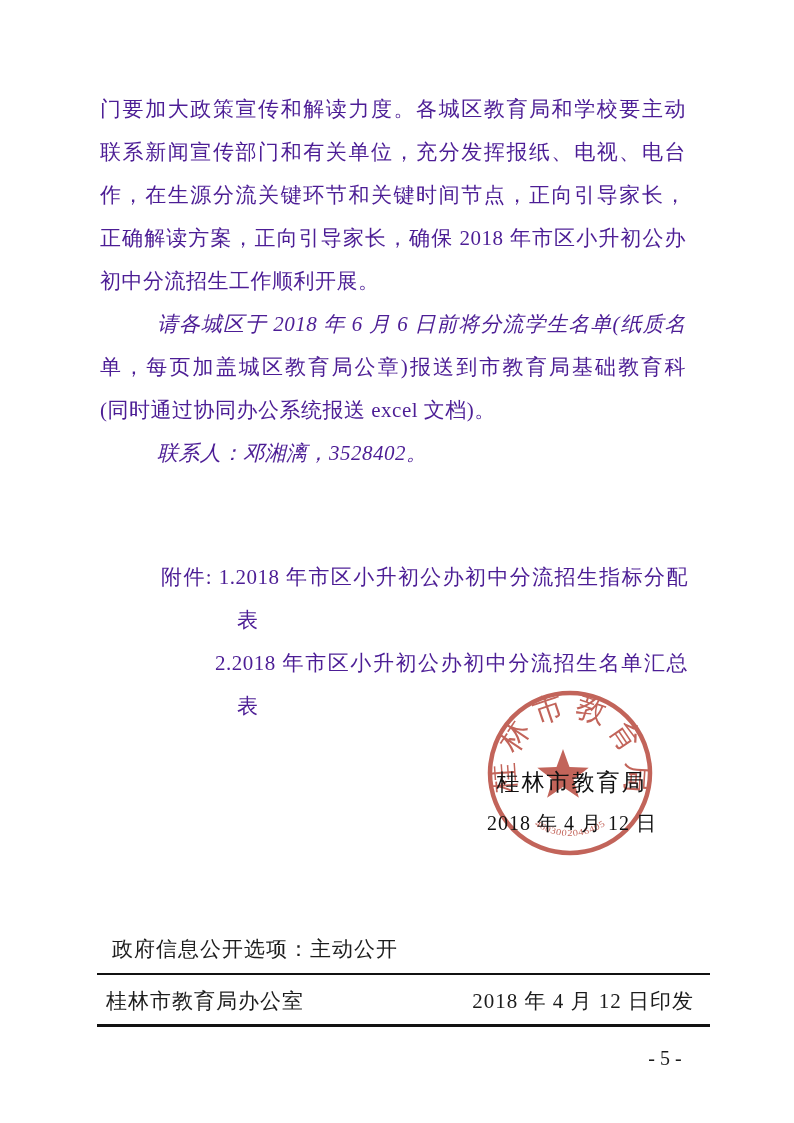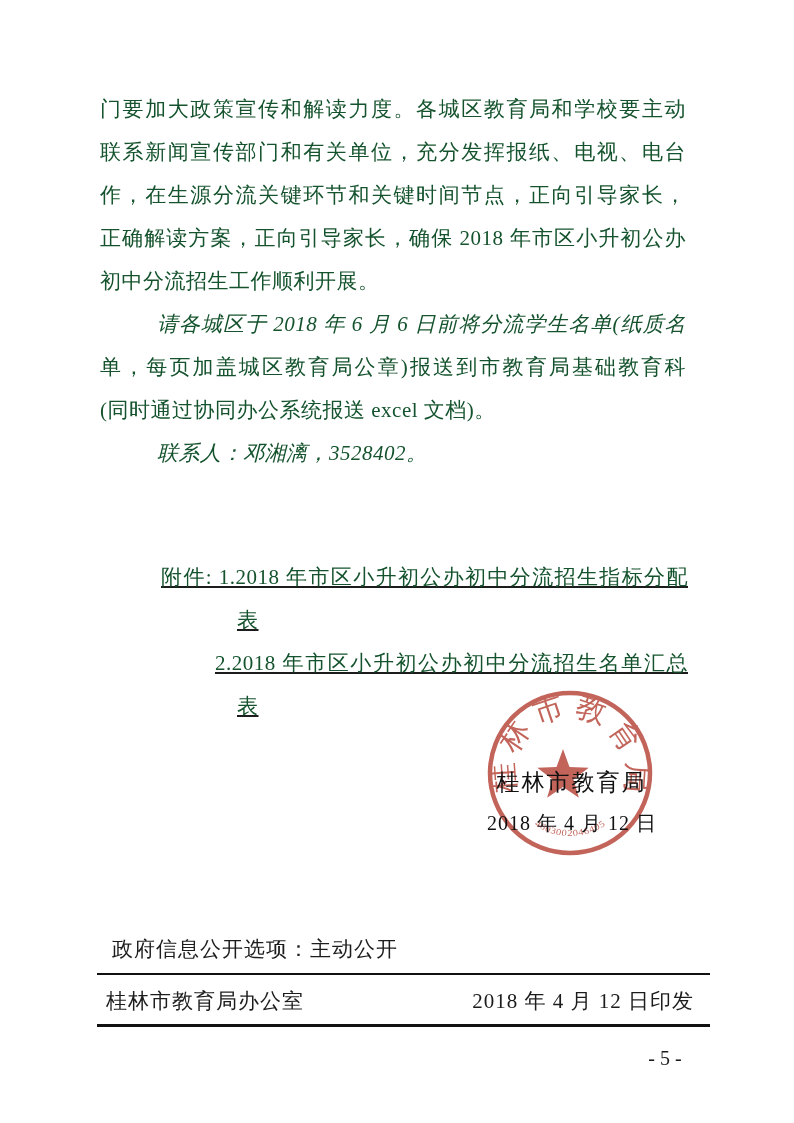--- a/index.html
+++ b/index.html
@@ -18,29 +18,28 @@
     position: absolute;
     left: 100px;
     top: 88px;
     width: 586px;
   }
   .att-block {
     position: absolute;
     left: 161px;
     top: 556px;
     width: 527px;
-    text-decoration: underline;
   }
   .tline {
     height: 43px;
     line-height: 43px;
     font-size: 21px;
     letter-spacing: 0.5px;
     white-space: nowrap;
-    color: #14532d;
+    color: #4c1d95;
   }
   .tline.j {
     white-space: normal;
     text-align: justify;
     text-align-last: justify;
     text-justify: inter-character;
   }
   .ind2 { padding-left: 57px; font-style: italic; }
   .att-ind-a { padding-left: 76px; }
   .att-ind-b { padding-left: 54px; }

